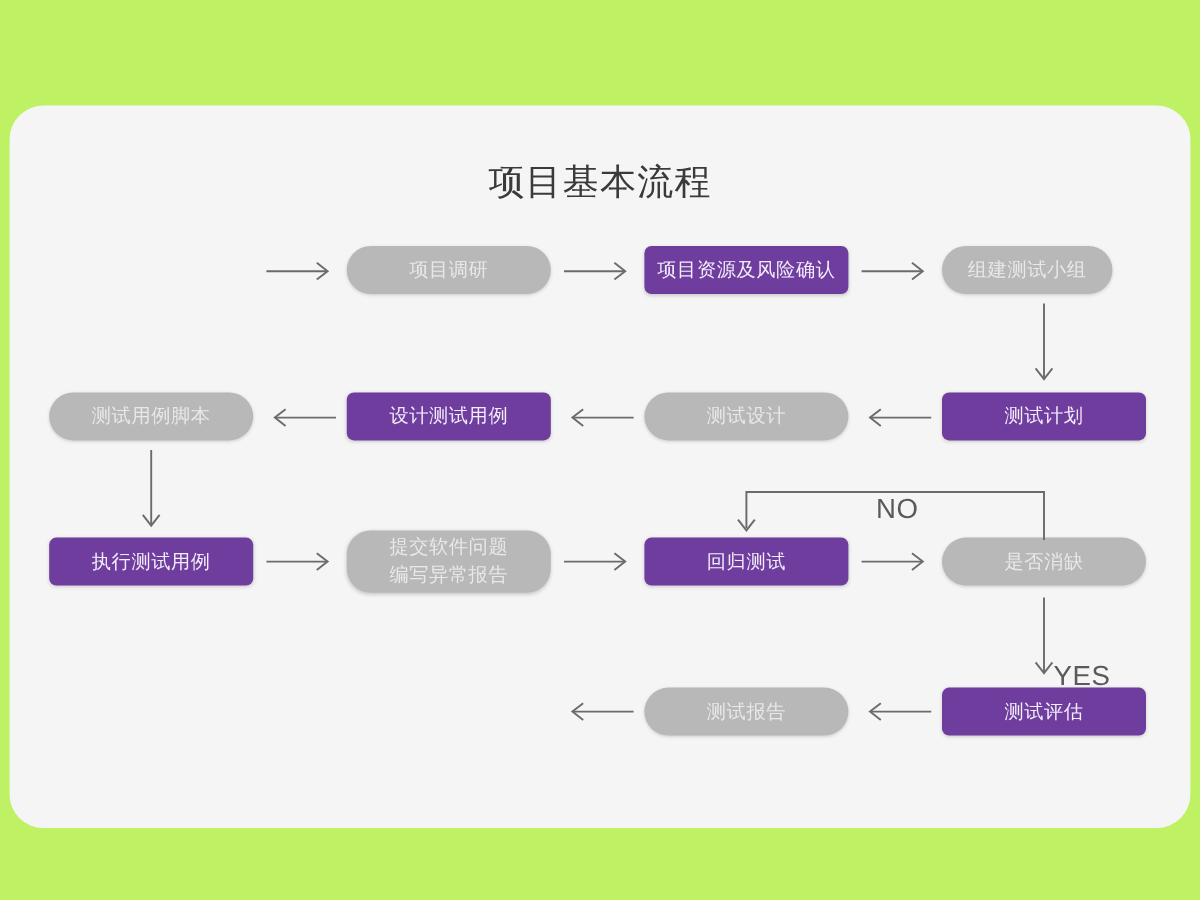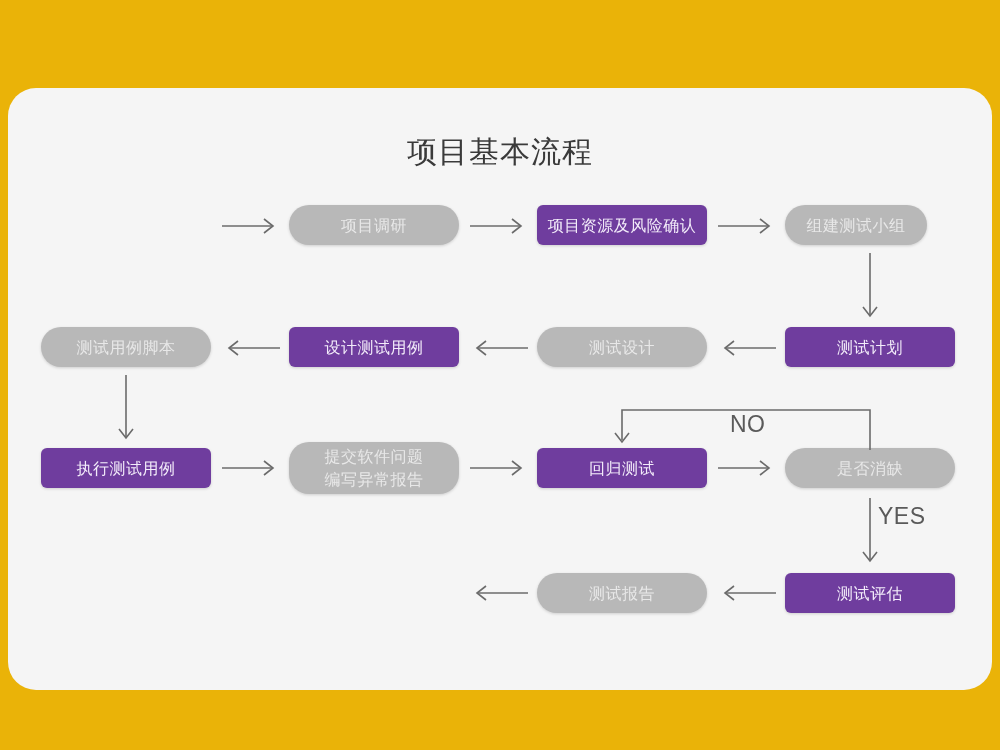--- a/index.html
+++ b/index.html
@@ -9,21 +9,21 @@
     width: 1000px;
     height: 750px;
     overflow: hidden;
     font-family: "Liberation Sans", "DejaVu Sans", sans-serif;
   }
 
   #canvas {
     position: relative;
     width: 1000px;
     height: 750px;
-    background: #eab308;
+    background: #bef264;
   }
 
   
   #card {
     position: absolute;
     left: 8px;
     top: 88px;
     width: 984px;
     height: 602px;
     background: #f5f5f5;
@@ -202,21 +202,21 @@
     </svg>
   </div>
   <div class="edge-label" style="left:730px; top:411px;">NO</div>
 
   <div class="conn" style="left:858px; top:498px; width:24px; height:70px;">
     <svg width="24" height="70" viewBox="0 0 24 70">
       <line x1="12" y1="0" x2="12" y2="62" stroke="#6b6b6b" stroke-width="1.6"></line>
       <polyline points="5,54 12,63 19,54" fill="none" stroke="#6b6b6b" stroke-width="1.6"></polyline>
     </svg>
   </div>
-  <div class="edge-label" style="left:878px; top:503px;">YES</div>
+  <div class="edge-label" style="left:878px; top:550px;">YES</div>
 
   <div class="node purple" style="left:785px; top:573px; width:170px; height:40px;">测试评估</div>
 
   <div class="conn" style="left:718px; top:582px; width:58px; height:22px;">
     <svg width="58" height="22" viewBox="0 0 58 22">
       <line x1="8" y1="11" x2="58" y2="11" stroke="#6b6b6b" stroke-width="1.6"></line>
       <polyline points="16,4 7,11 16,18" fill="none" stroke="#6b6b6b" stroke-width="1.6"></polyline>
     </svg>
   </div>
 

